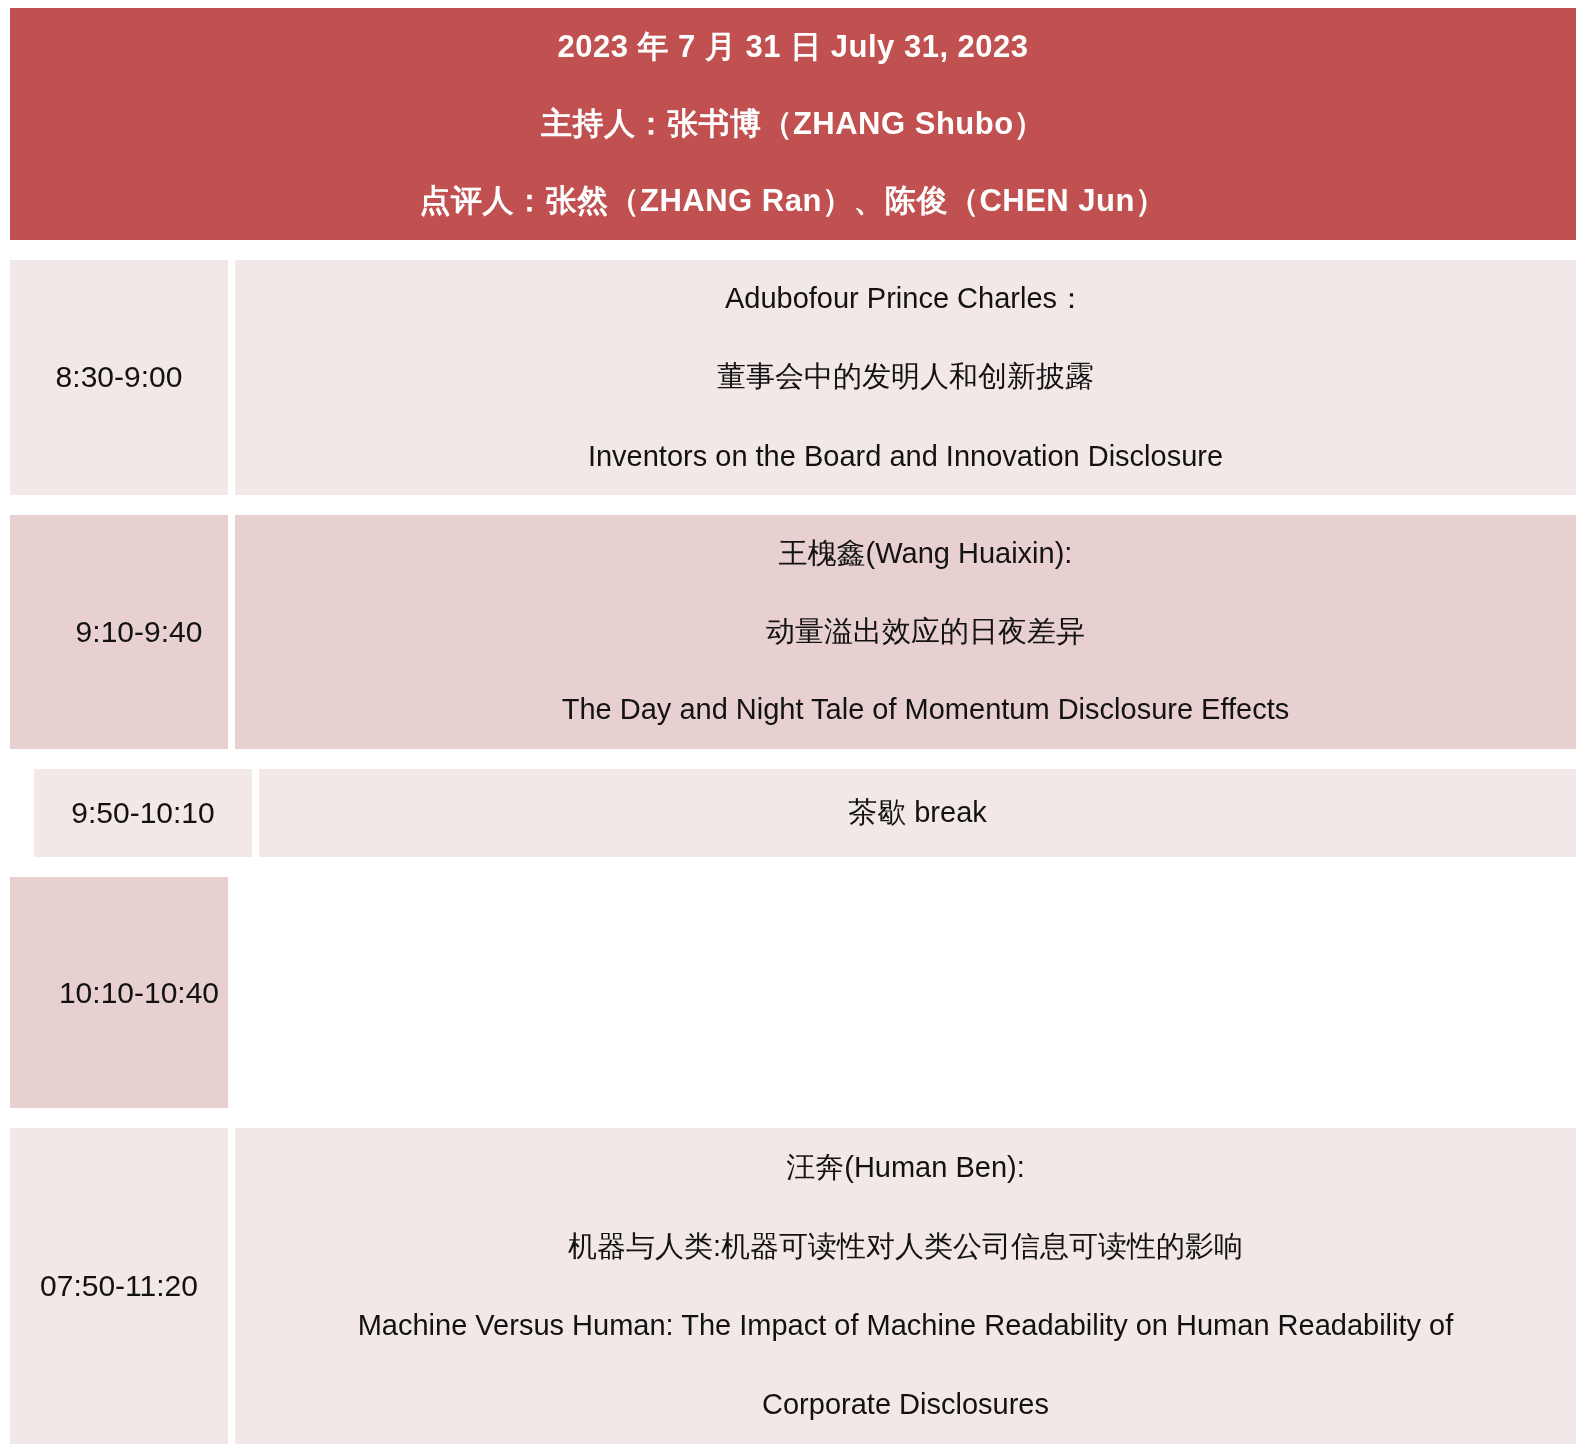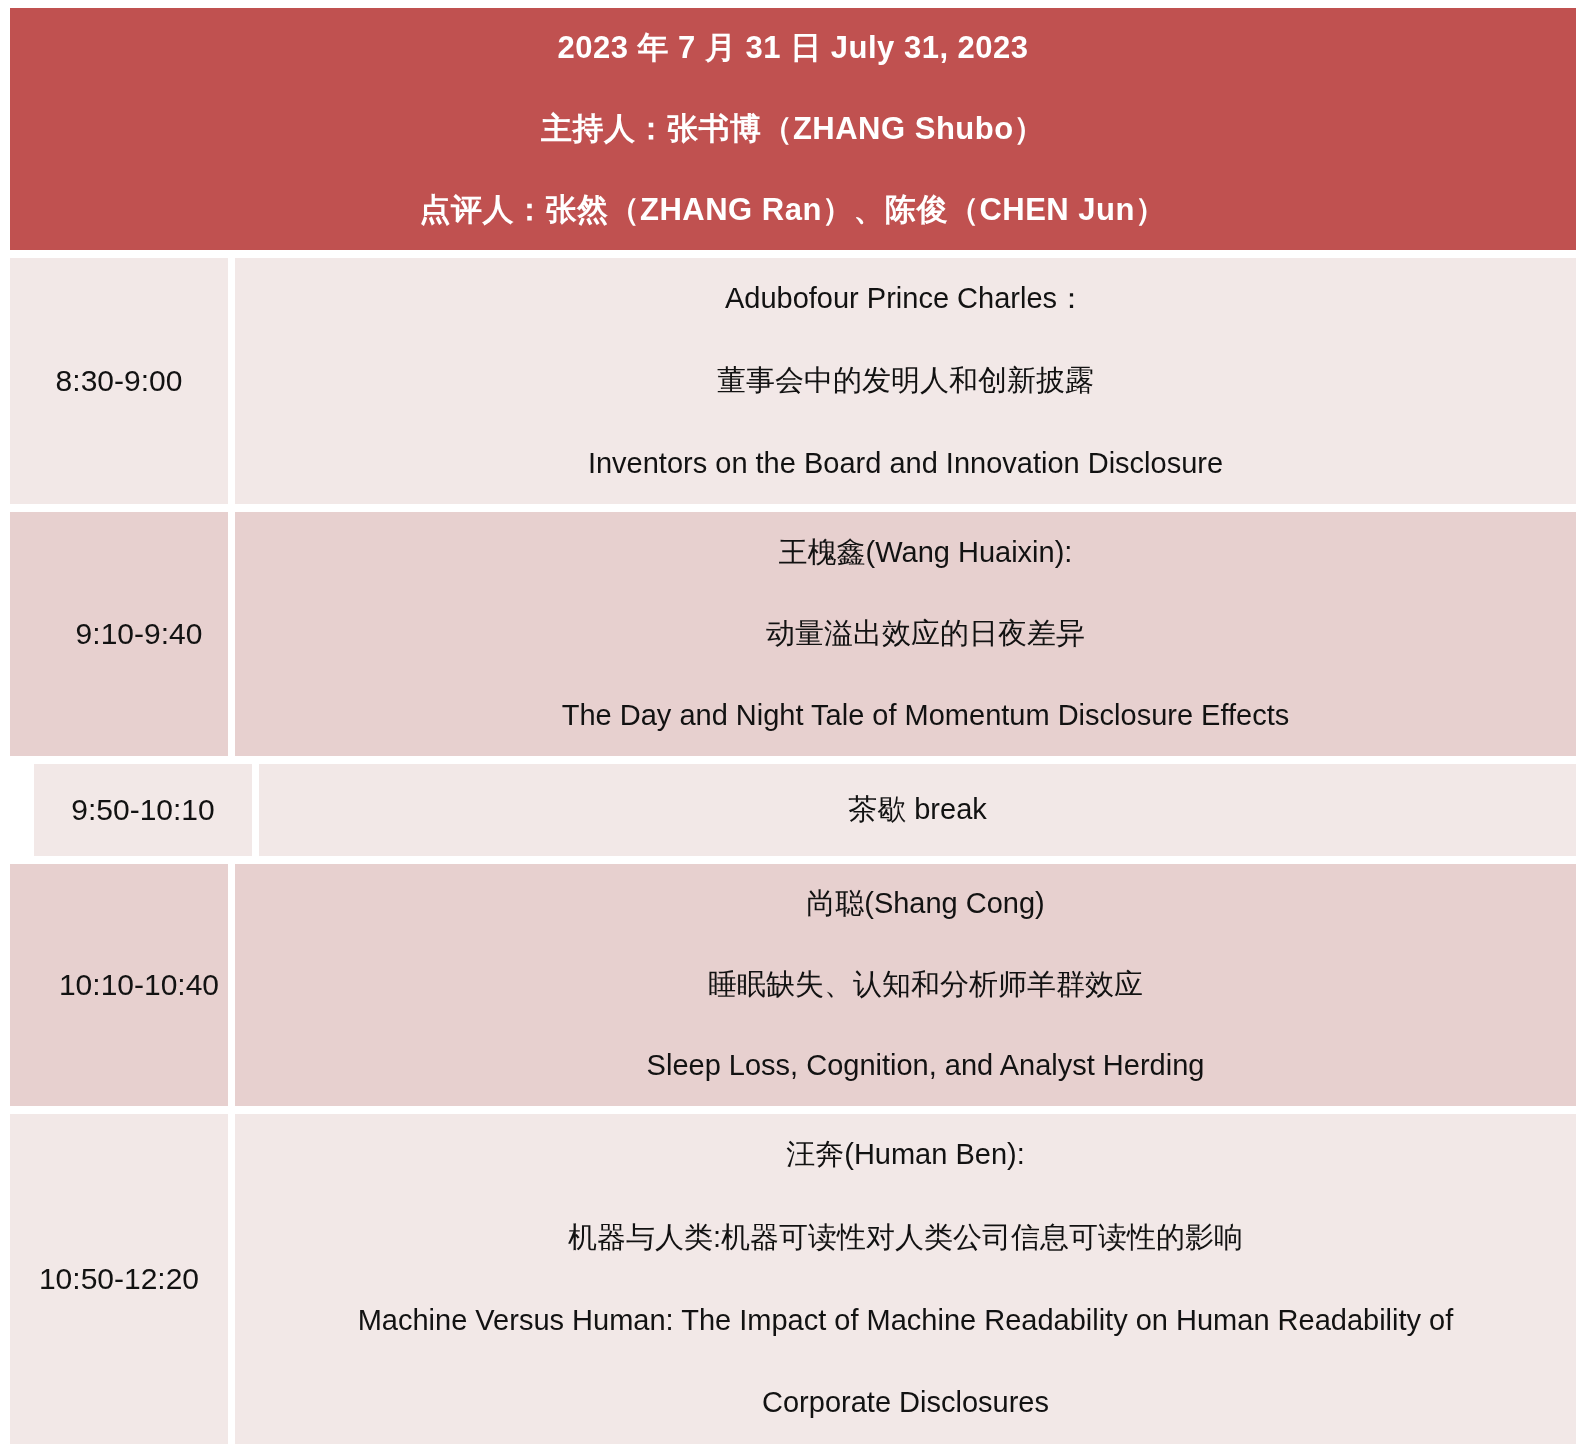--- a/index.html
+++ b/index.html
@@ -18,21 +18,21 @@
     background: var(--gutter);
     font-family: "Liberation Sans", "DejaVu Sans", sans-serif;
     color: var(--body_text);
   }
   .schedule {
     width: 1586px;
     height: 1451px;
     padding: 8px 10px 7px 10px;
     display: flex;
     flex-direction: column;
-    gap: 8px;
+    gap: 20px;
   }
   
   .session-header {
     height: 243px;
     background: var(--header_bg);
     color: var(--header_text);
     font-weight: bold;
     font-size: 31px;
     display: flex;
     flex-direction: column;
@@ -112,29 +112,24 @@
 
   <div class="row r3 light">
     <div class="cell time-cell">9:50-10:10</div>
     <div class="cell content-cell">
       <div class="line">茶歇 break</div>
     </div>
   </div>
 
   <div class="row r4 dark">
     <div class="cell time-cell">10:10-10:40</div>
-    <div class="cell content-cell">
-      <div class="line">尚聪(Shang Cong)</div>
-      <div class="line">睡眠缺失、认知和分析师羊群效应</div>
-      <div class="line">Sleep Loss, Cognition, and Analyst Herding</div>
-    </div>
   </div>
 
   <div class="row r5 light">
-    <div class="cell time-cell">10:50-12:20</div>
+    <div class="cell time-cell">07:50-11:20</div>
     <div class="cell content-cell">
       <div class="line">汪奔(Human Ben):</div>
       <div class="line">机器与人类:机器可读性对人类公司信息可读性的影响</div>
       <div class="line">Machine Versus Human: The Impact of Machine Readability on Human Readability of</div>
       <div class="line">Corporate Disclosures</div>
     </div>
   </div>
 
 </div>
 

